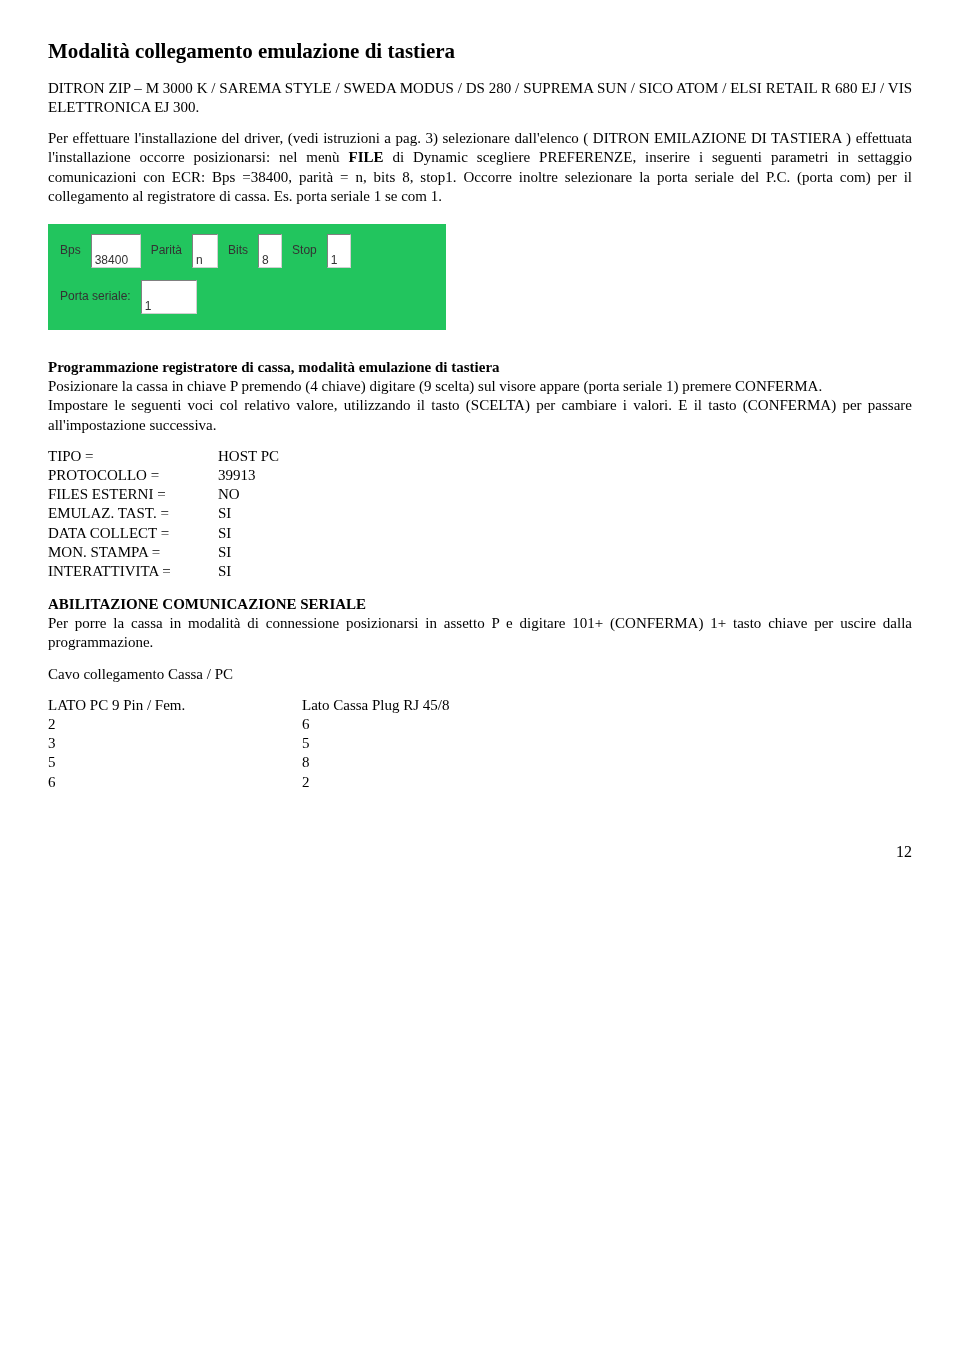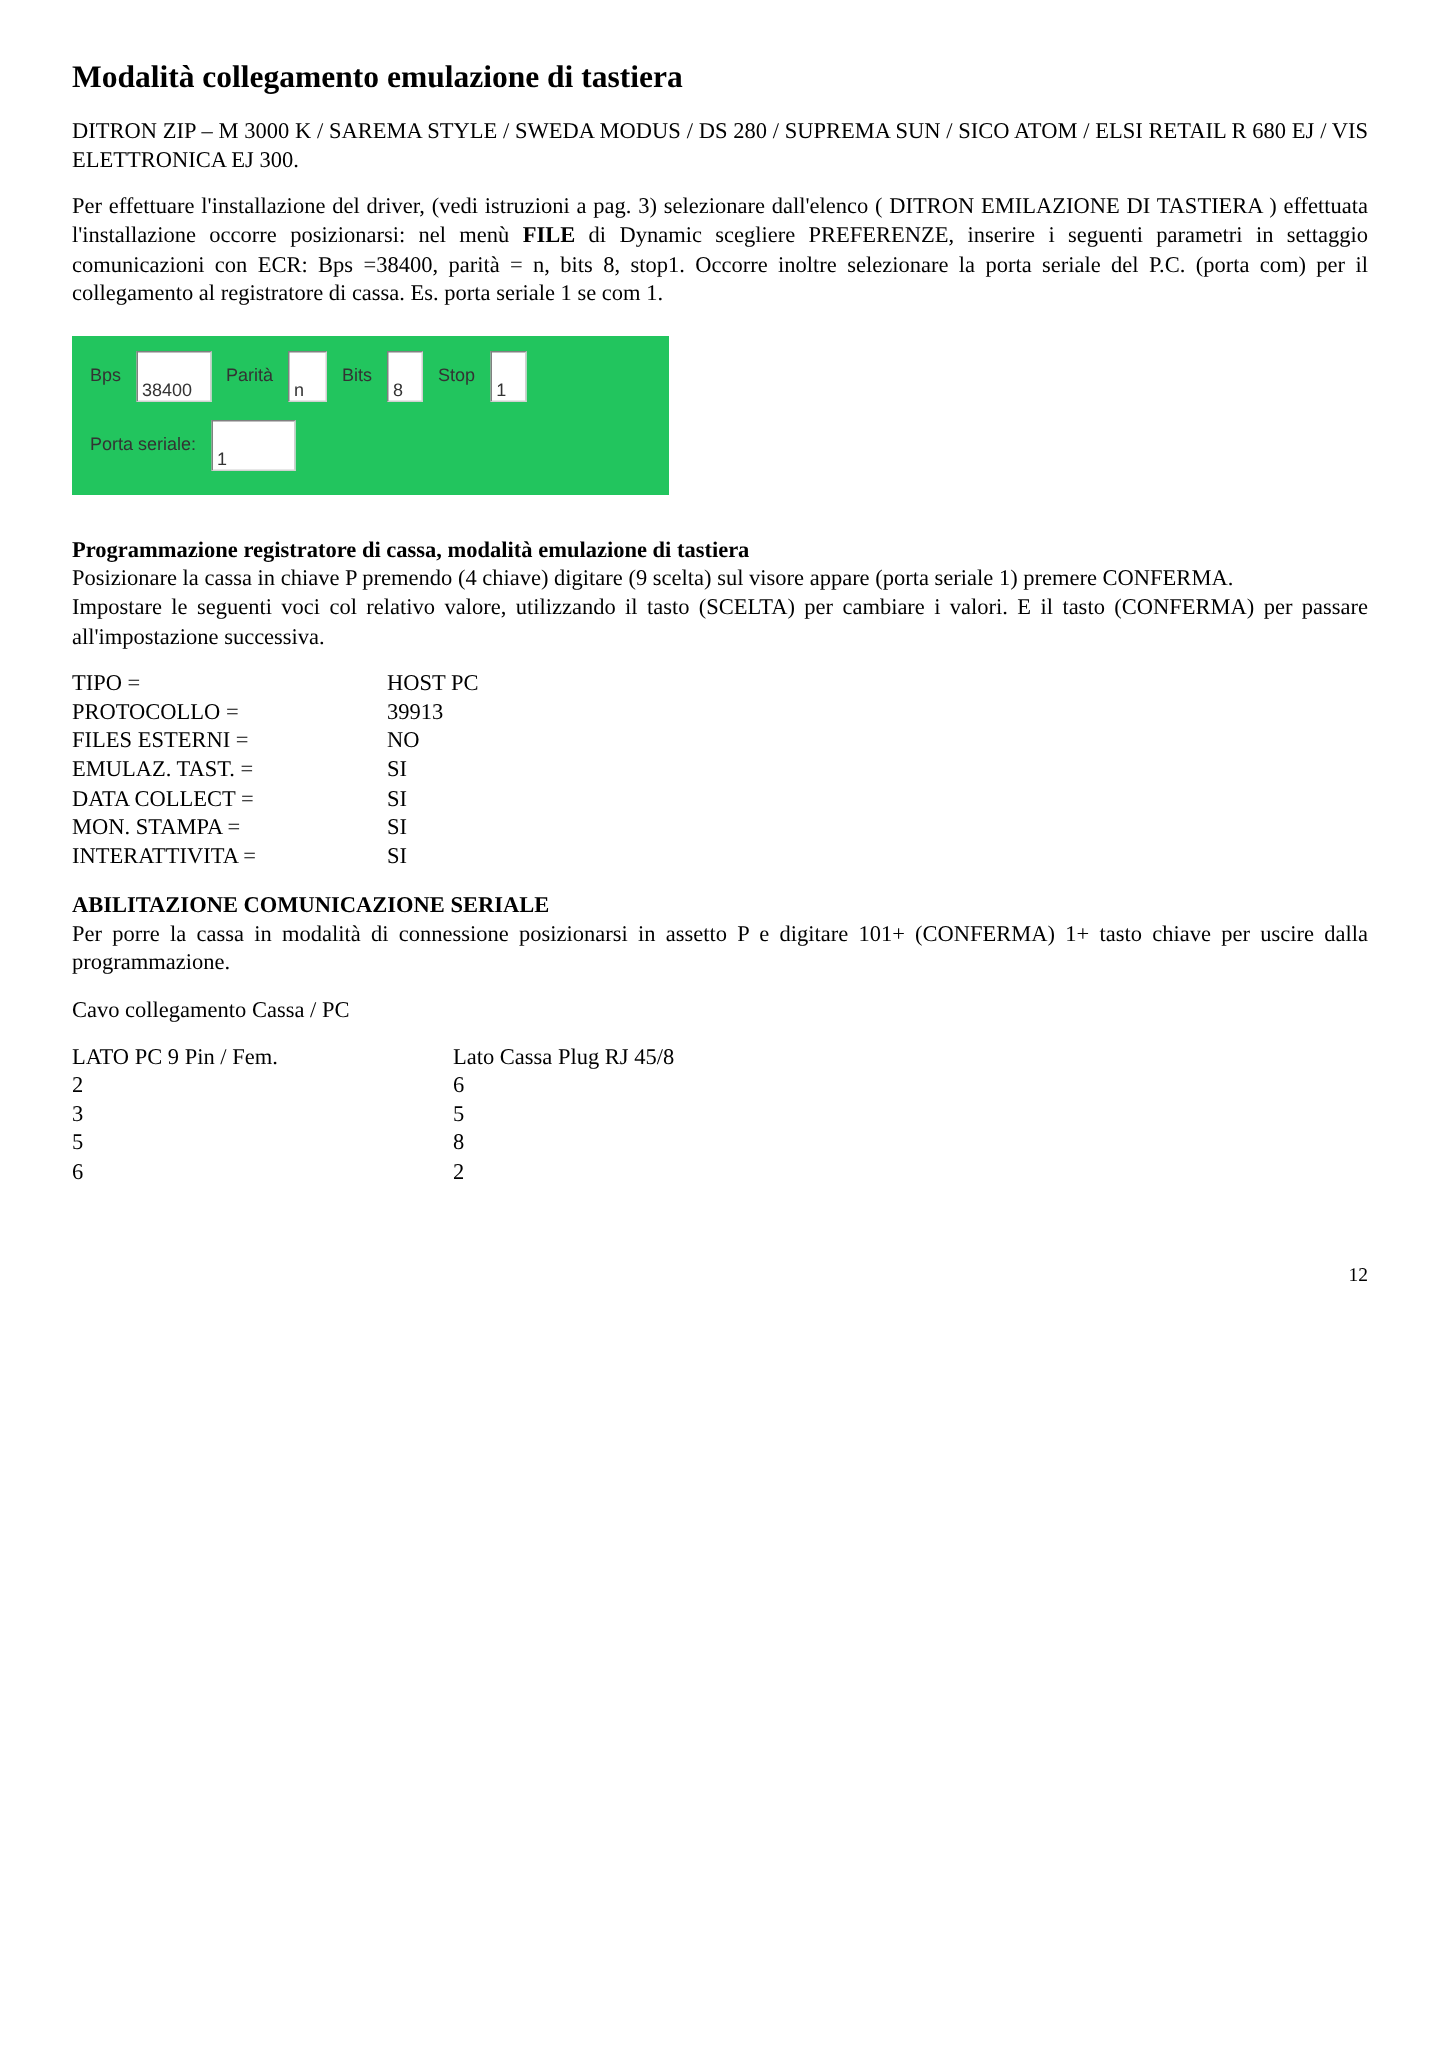--- a/index.html
+++ b/index.html
@@ -58,37 +58,36 @@
   .w-bps { width: 50px; }
   .w-par { width: 26px; }
   .w-bits { width: 24px; }
   .w-stop { width: 24px; }
   .w-port { width: 56px; }
   .kv-block {
     margin: 8px 0 14px 0;
   }
   .kv-row {
     display: flex;
-    gap: 40px;
   }
   .kv-key {
     width: 170px;
   }
   .cable-block {
     margin-top: 6px;
   }
   .cable-heading {
     display: flex;
   }
   .cable-col-a {
     width: 254px;
   }
   .page-no {
     text-align: right;
-    font-size: 13px;
+    font-size: 16px;
     margin-top: 50px;
   }
   .inline-bold { font-weight: bold; }
 </style>
 </head>
 <body>
 
 <h1>Modalità collegamento emulazione di tastiera</h1>
 
 <p>DITRON ZIP – M 3000 K / SAREMA STYLE / SWEDA MODUS / DS 280 / SUPREMA SUN / SICO ATOM / ELSI RETAIL R 680 EJ / VIS ELETTRONICA EJ 300.</p>

